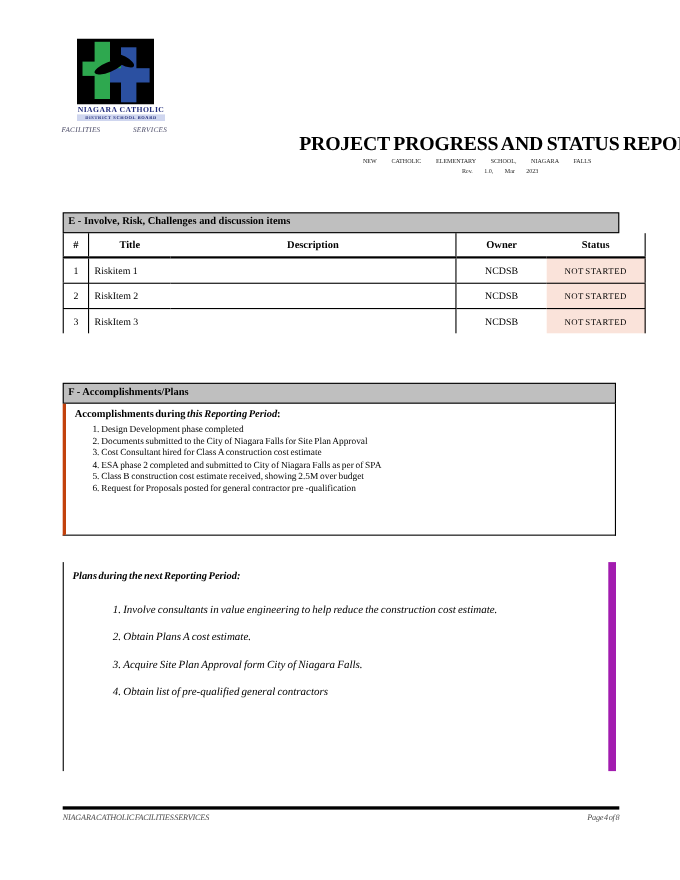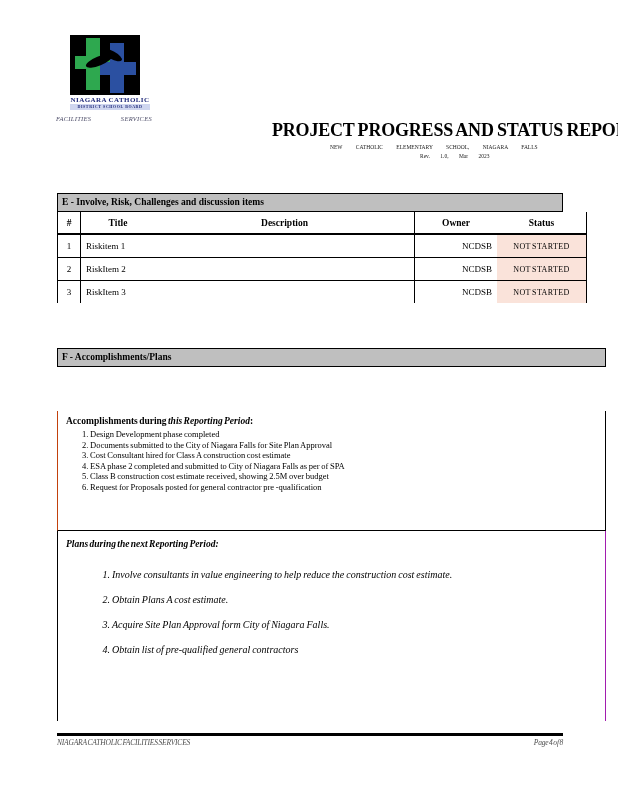--- a/index.html
+++ b/index.html
@@ -27,31 +27,31 @@
   .risk-table{width:506px;border-collapse:collapse;table-layout:fixed;
     border-left:1px solid #000;border-right:1px solid #000;}
   .risk-table th{font-size:9.5px;font-weight:bold;text-align:center;height:19px;
     border-bottom:2px solid #000;padding:1px 2px;}
   .risk-table td{font-size:9px;height:20px;padding:1px 5px;vertical-align:middle;}
   .risk-table tr.sep td{border-bottom:1px solid #000;}
   .col-num{width:18px;border-right:1px solid #000;text-align:center;}
   td.col-num{text-align:center;}
   .col-title{width:70px;text-align:left;}
   .col-desc{width:255px;}
-  .col-owner{width:78px;border-left:1px solid #000;text-align:right;}
+  .col-owner{width:78px;border-left:1px solid #000;text-align:center;}
   .col-status{width:85px;text-align:center;}
   td.col-status{background:#fae3da;font-size:8px;letter-spacing:.4px;word-spacing:-1px;}
   
-  .section-f{position:absolute;left:57px;top:348px;width:549px;}
-  .acc-box{border-left:1px solid #c2410c;border-right:1px solid #000;border-bottom:1px solid #000;
-    height:120px;box-sizing:border-box;padding:5px 8px 0 8px;margin-top:44px;}
+  .section-f{position:absolute;left:57px;top:348px;width:503px;}
+  .acc-box{border-left:3px solid #c2410c;border-right:1px solid #000;border-bottom:1px solid #000;
+    height:120px;box-sizing:border-box;padding:5px 8px 0 8px;}
   .acc-heading{font-size:9.5px;font-weight:bold;word-spacing:-1px;}
   .acc-heading .it{font-style:italic;}
   .acc-box ol{margin:3px 0 0 8px;padding-left:16px;font-size:8.5px;line-height:10.5px;word-spacing:-.5px;}
-  .plans-box{border-left:1px solid #000;border-right:1px solid #a21caf;height:190px;box-sizing:border-box;padding:8px 8px 0 8px;}
+  .plans-box{border-left:1px solid #000;border-right:7px solid #a21caf;height:190px;box-sizing:border-box;padding:8px 8px 0 8px;margin-top:24px;}
   .plans-heading{font-size:9.5px;font-weight:bold;font-style:italic;word-spacing:-1px;}
   .plans-box ol{margin:20px 0 0 30px;padding-left:16px;font-size:10px;word-spacing:-.5px;font-style:italic;}
   .plans-box ol li{margin-bottom:14px;}
   
   .footer{position:absolute;left:57px;top:733px;width:506px;border-top:3px solid #000;
     display:flex;justify-content:space-between;padding-top:2px;box-sizing:border-box;align-items:flex-end;}
   .footer span{font-style:italic;font-size:7.5px;color:#4d4d4d;letter-spacing:-.2px;word-spacing:-1px;}
 </style>
 </head>
 <body>

